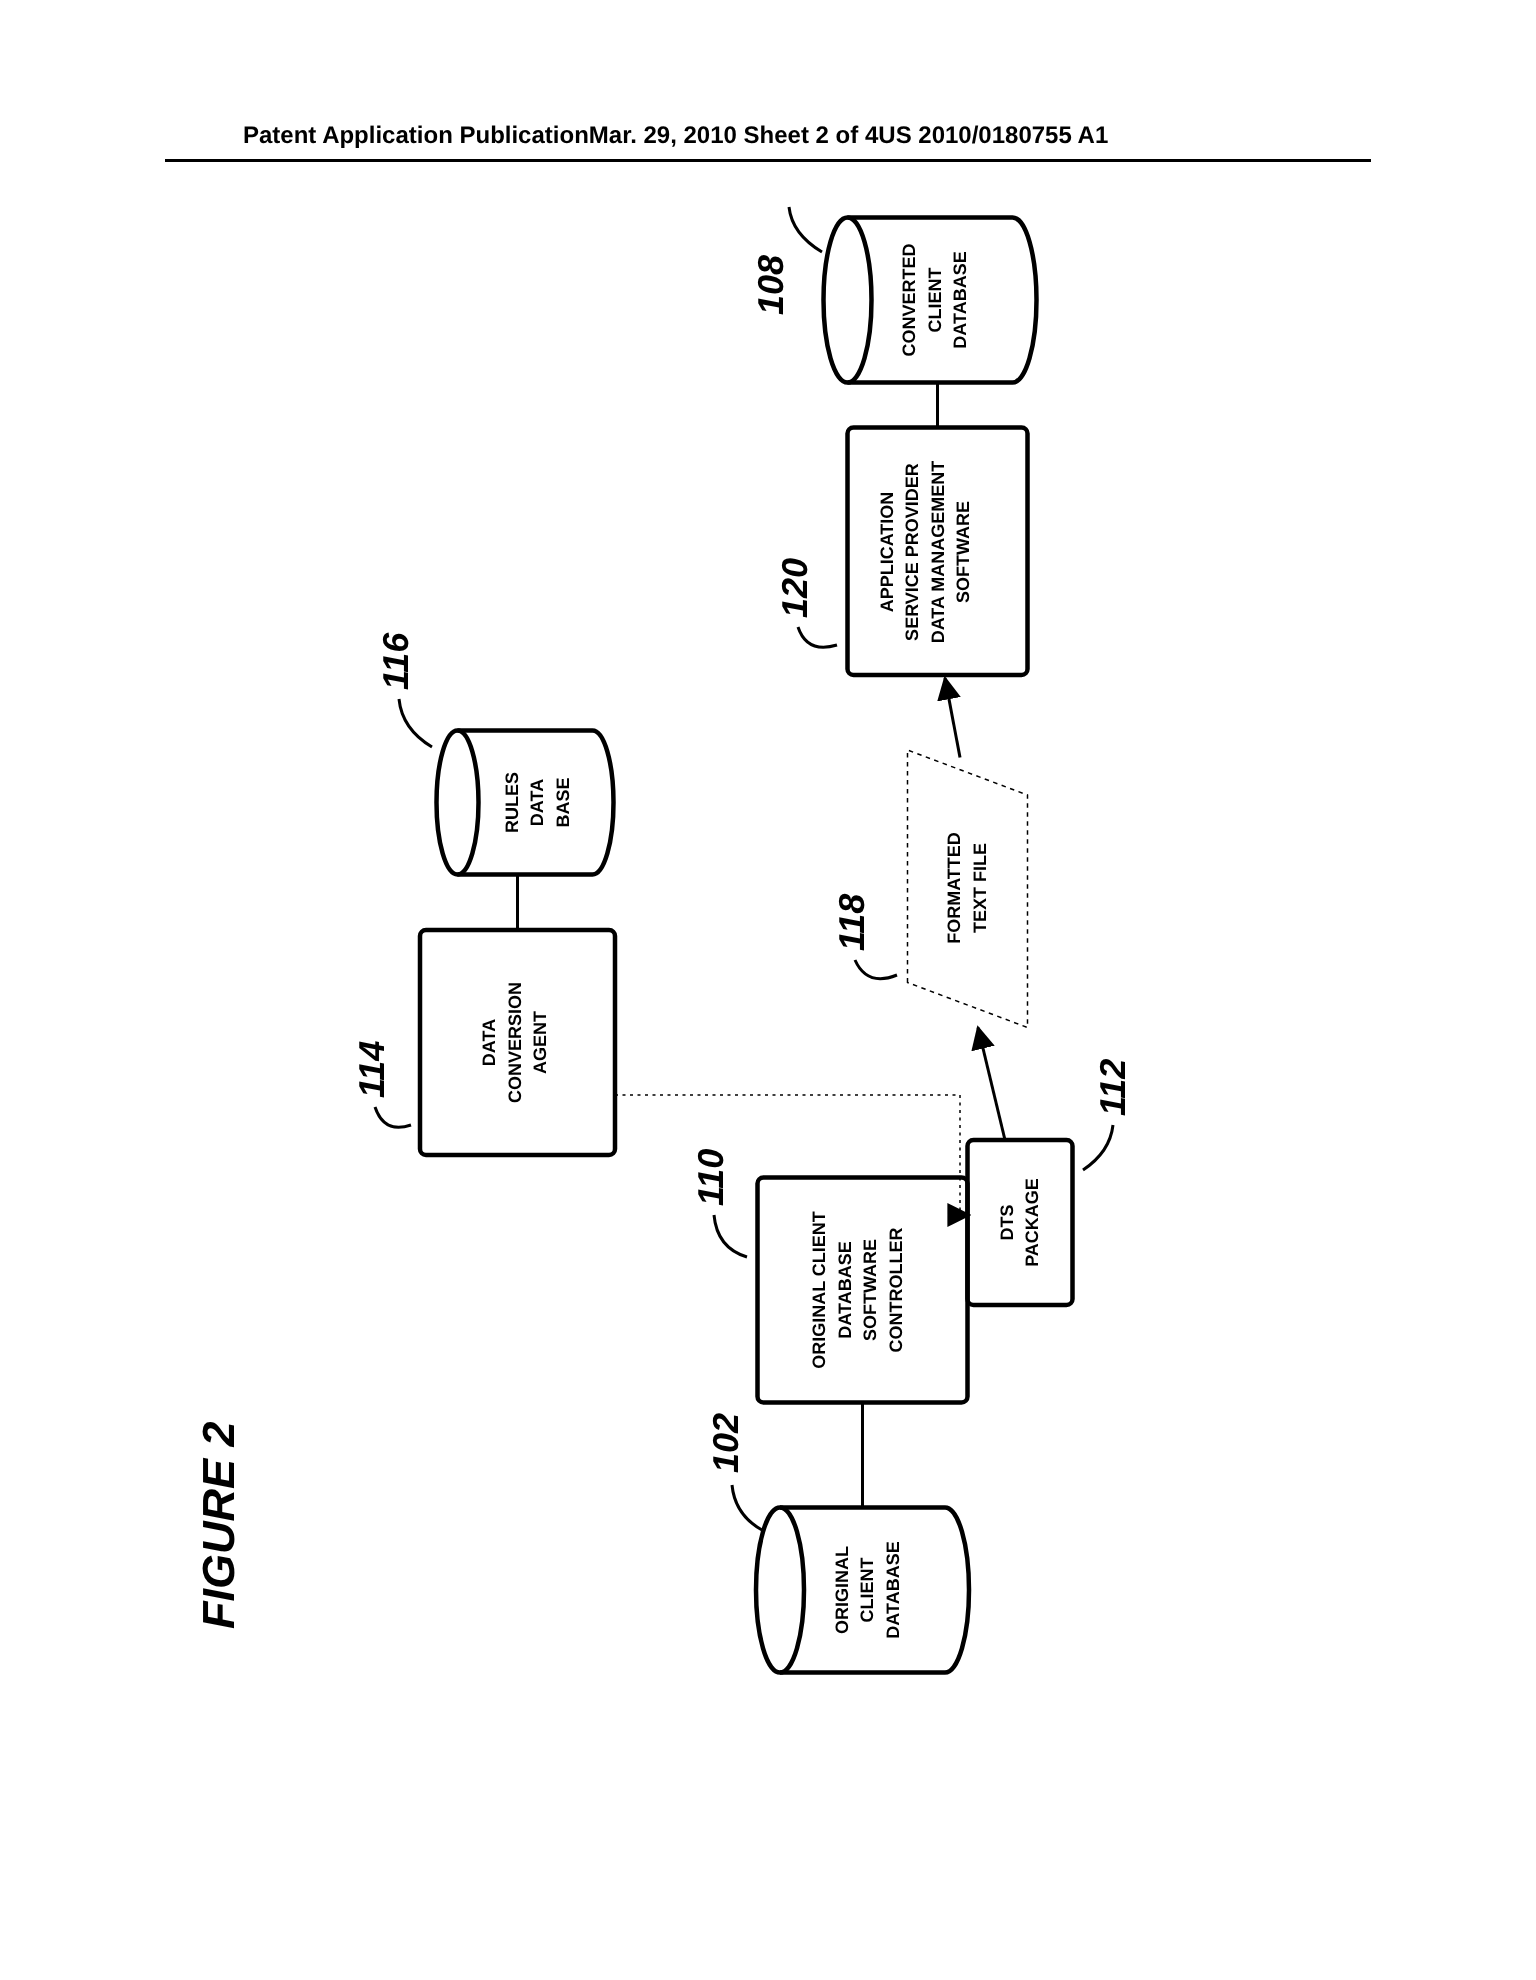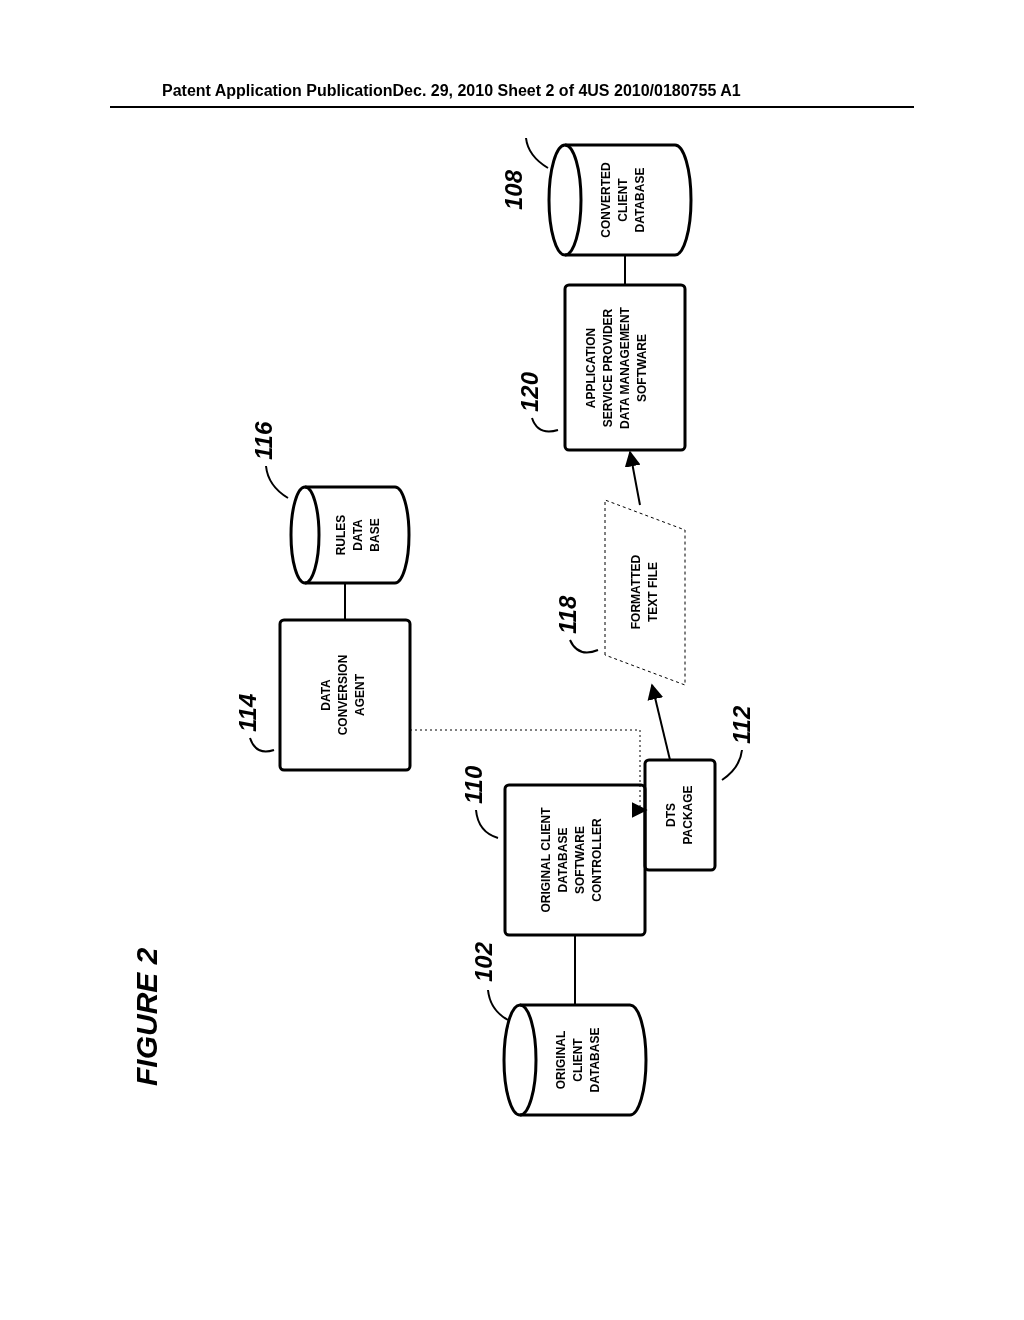--- a/index.html
+++ b/index.html
@@ -52,21 +52,21 @@
     font-size: 30px;
     transform: rotate(-90deg);
     transform-origin: left top;
   }
 </style>
 </head>
 <body>
 
 <div class="header">
   <span>Patent Application Publication</span>
-  <span>Dec. 29, 2010  Sheet 2 of 4</span>
+  <span>Mar. 29, 2010  Sheet 2 of 4</span>
   <span>US 2010/0180755 A1</span>
 </div>
 <div class="hr"></div>
 
 <div class="figure-area">
 <svg viewBox="0 0 1024 1100" xmlns="http://www.w3.org/2000/svg">
   <defs>
     <marker id="arrow" viewBox="0 0 10 10" refX="9" refY="5" markerWidth="8" markerHeight="8" orient="auto-start-reverse">
       <path d="M 0 0 L 10 5 L 0 10 z" fill="#000"></path>
     </marker>

